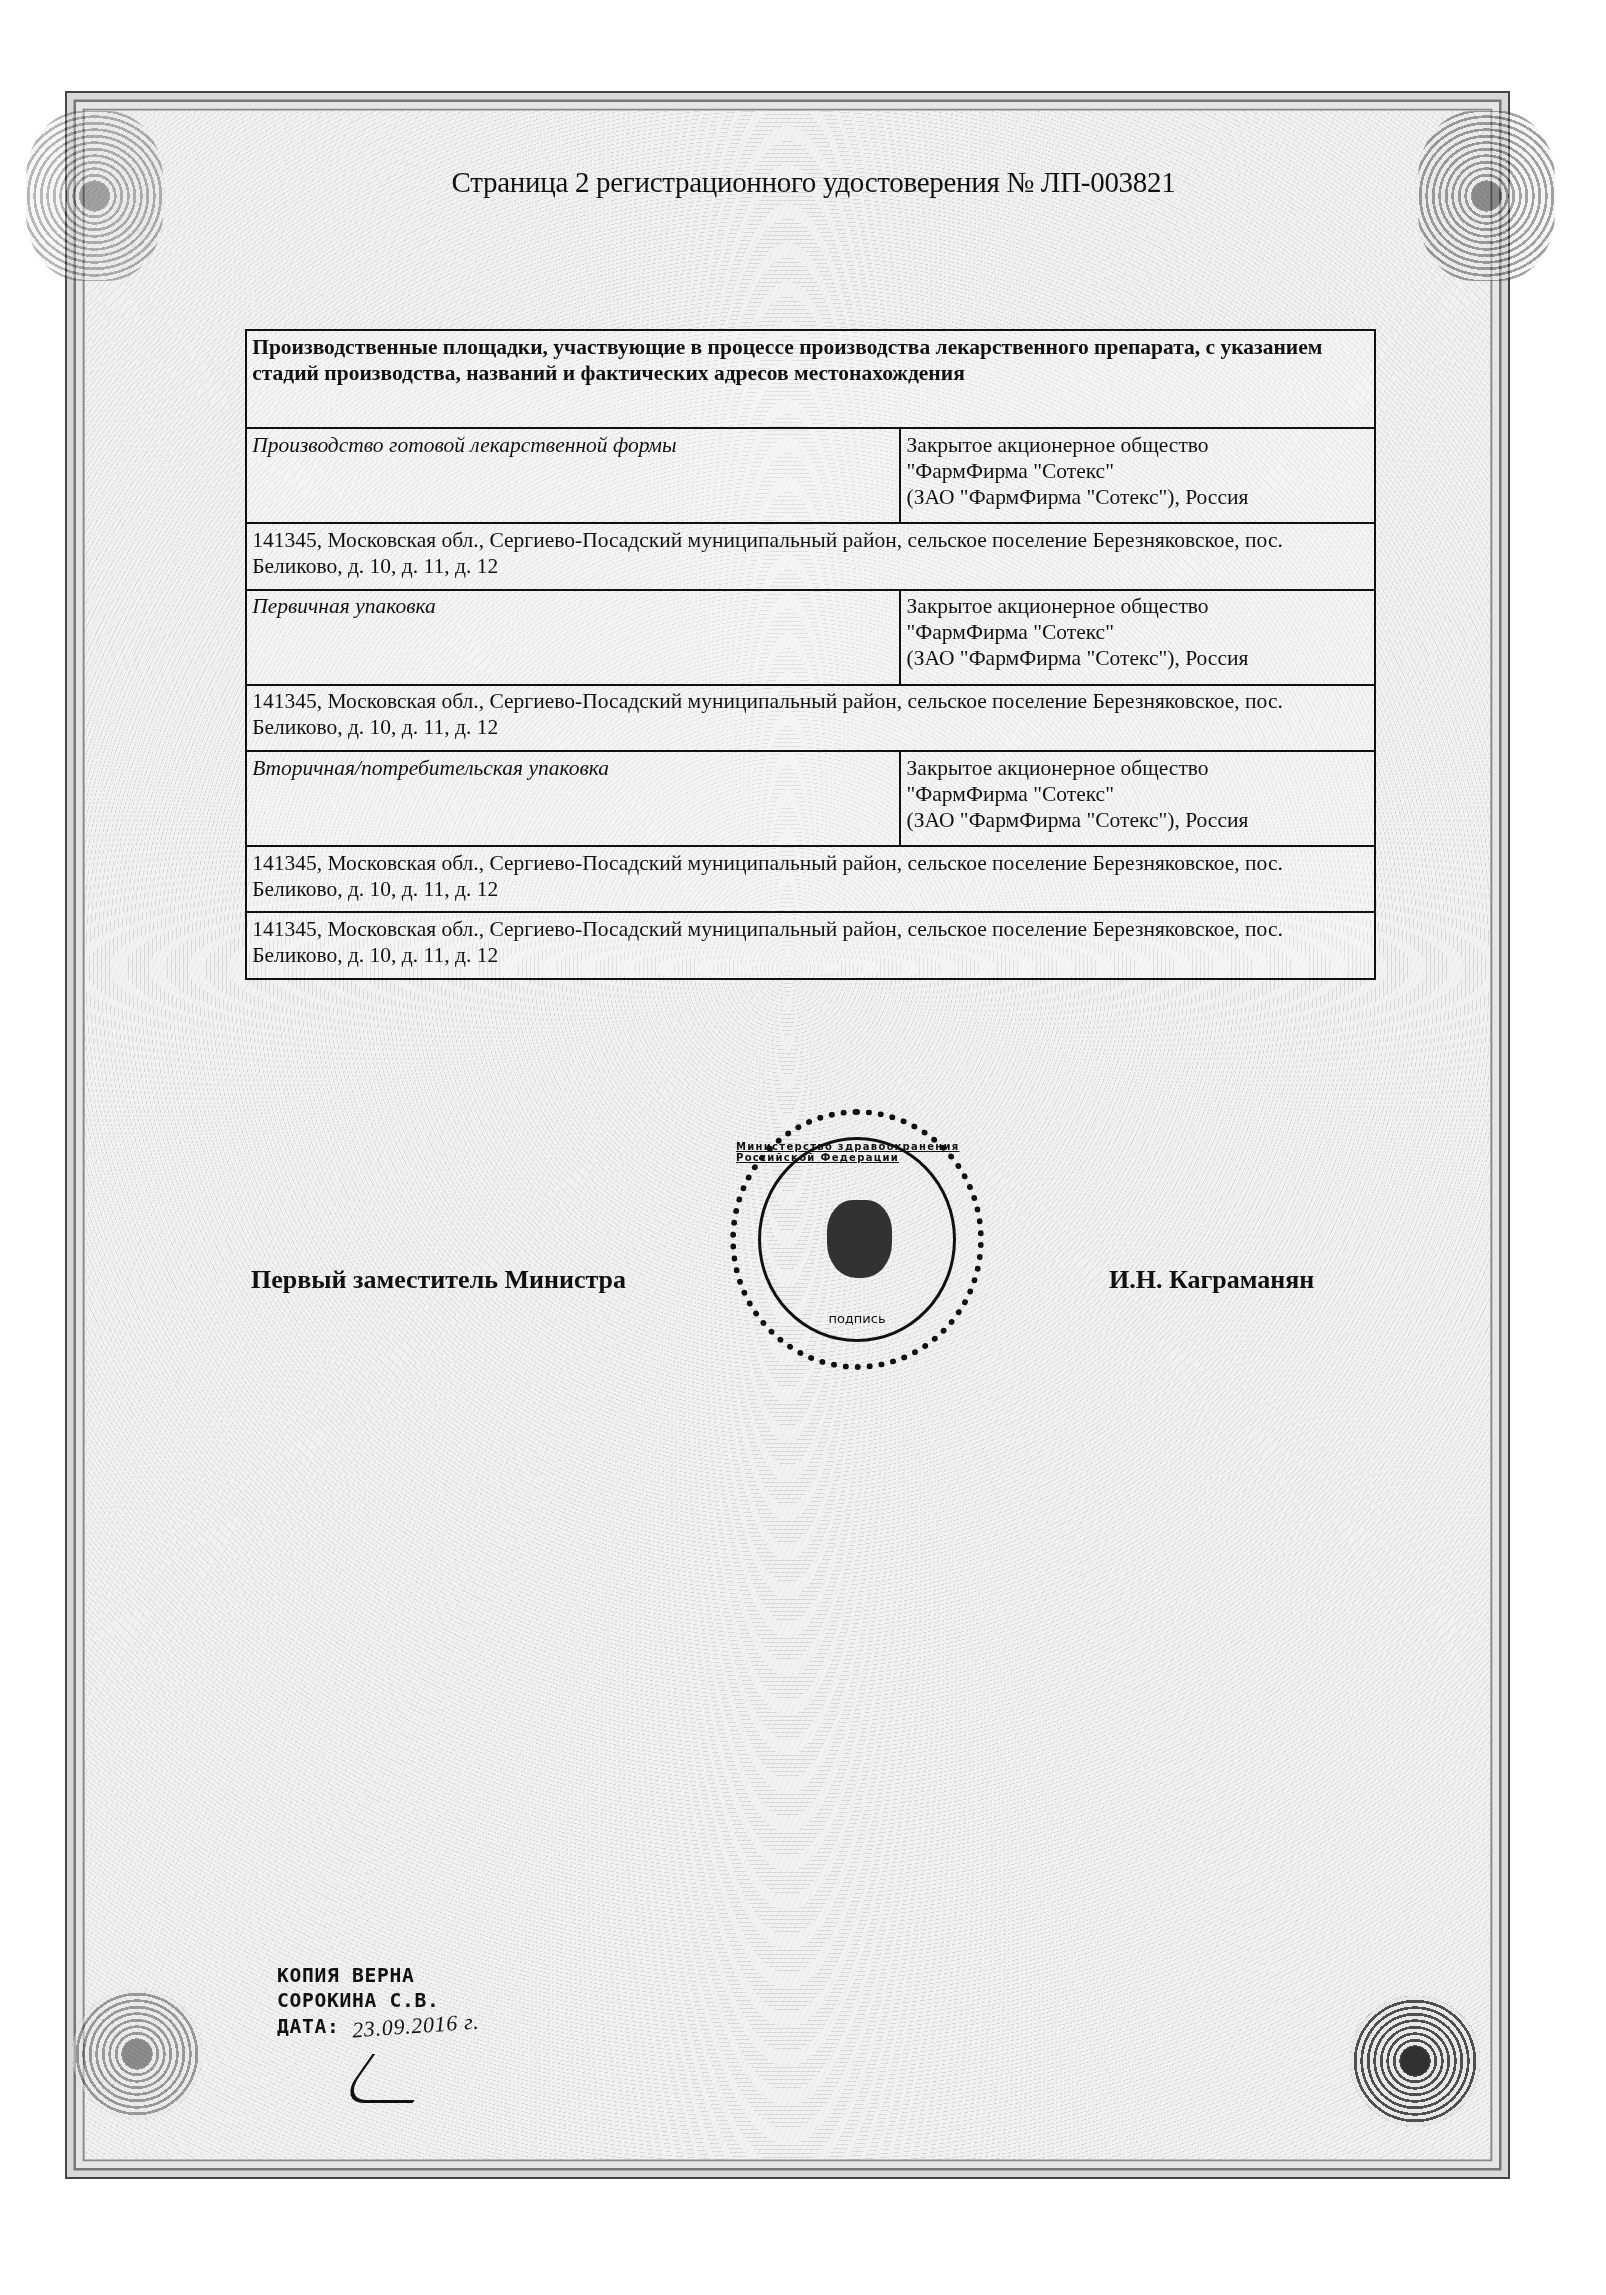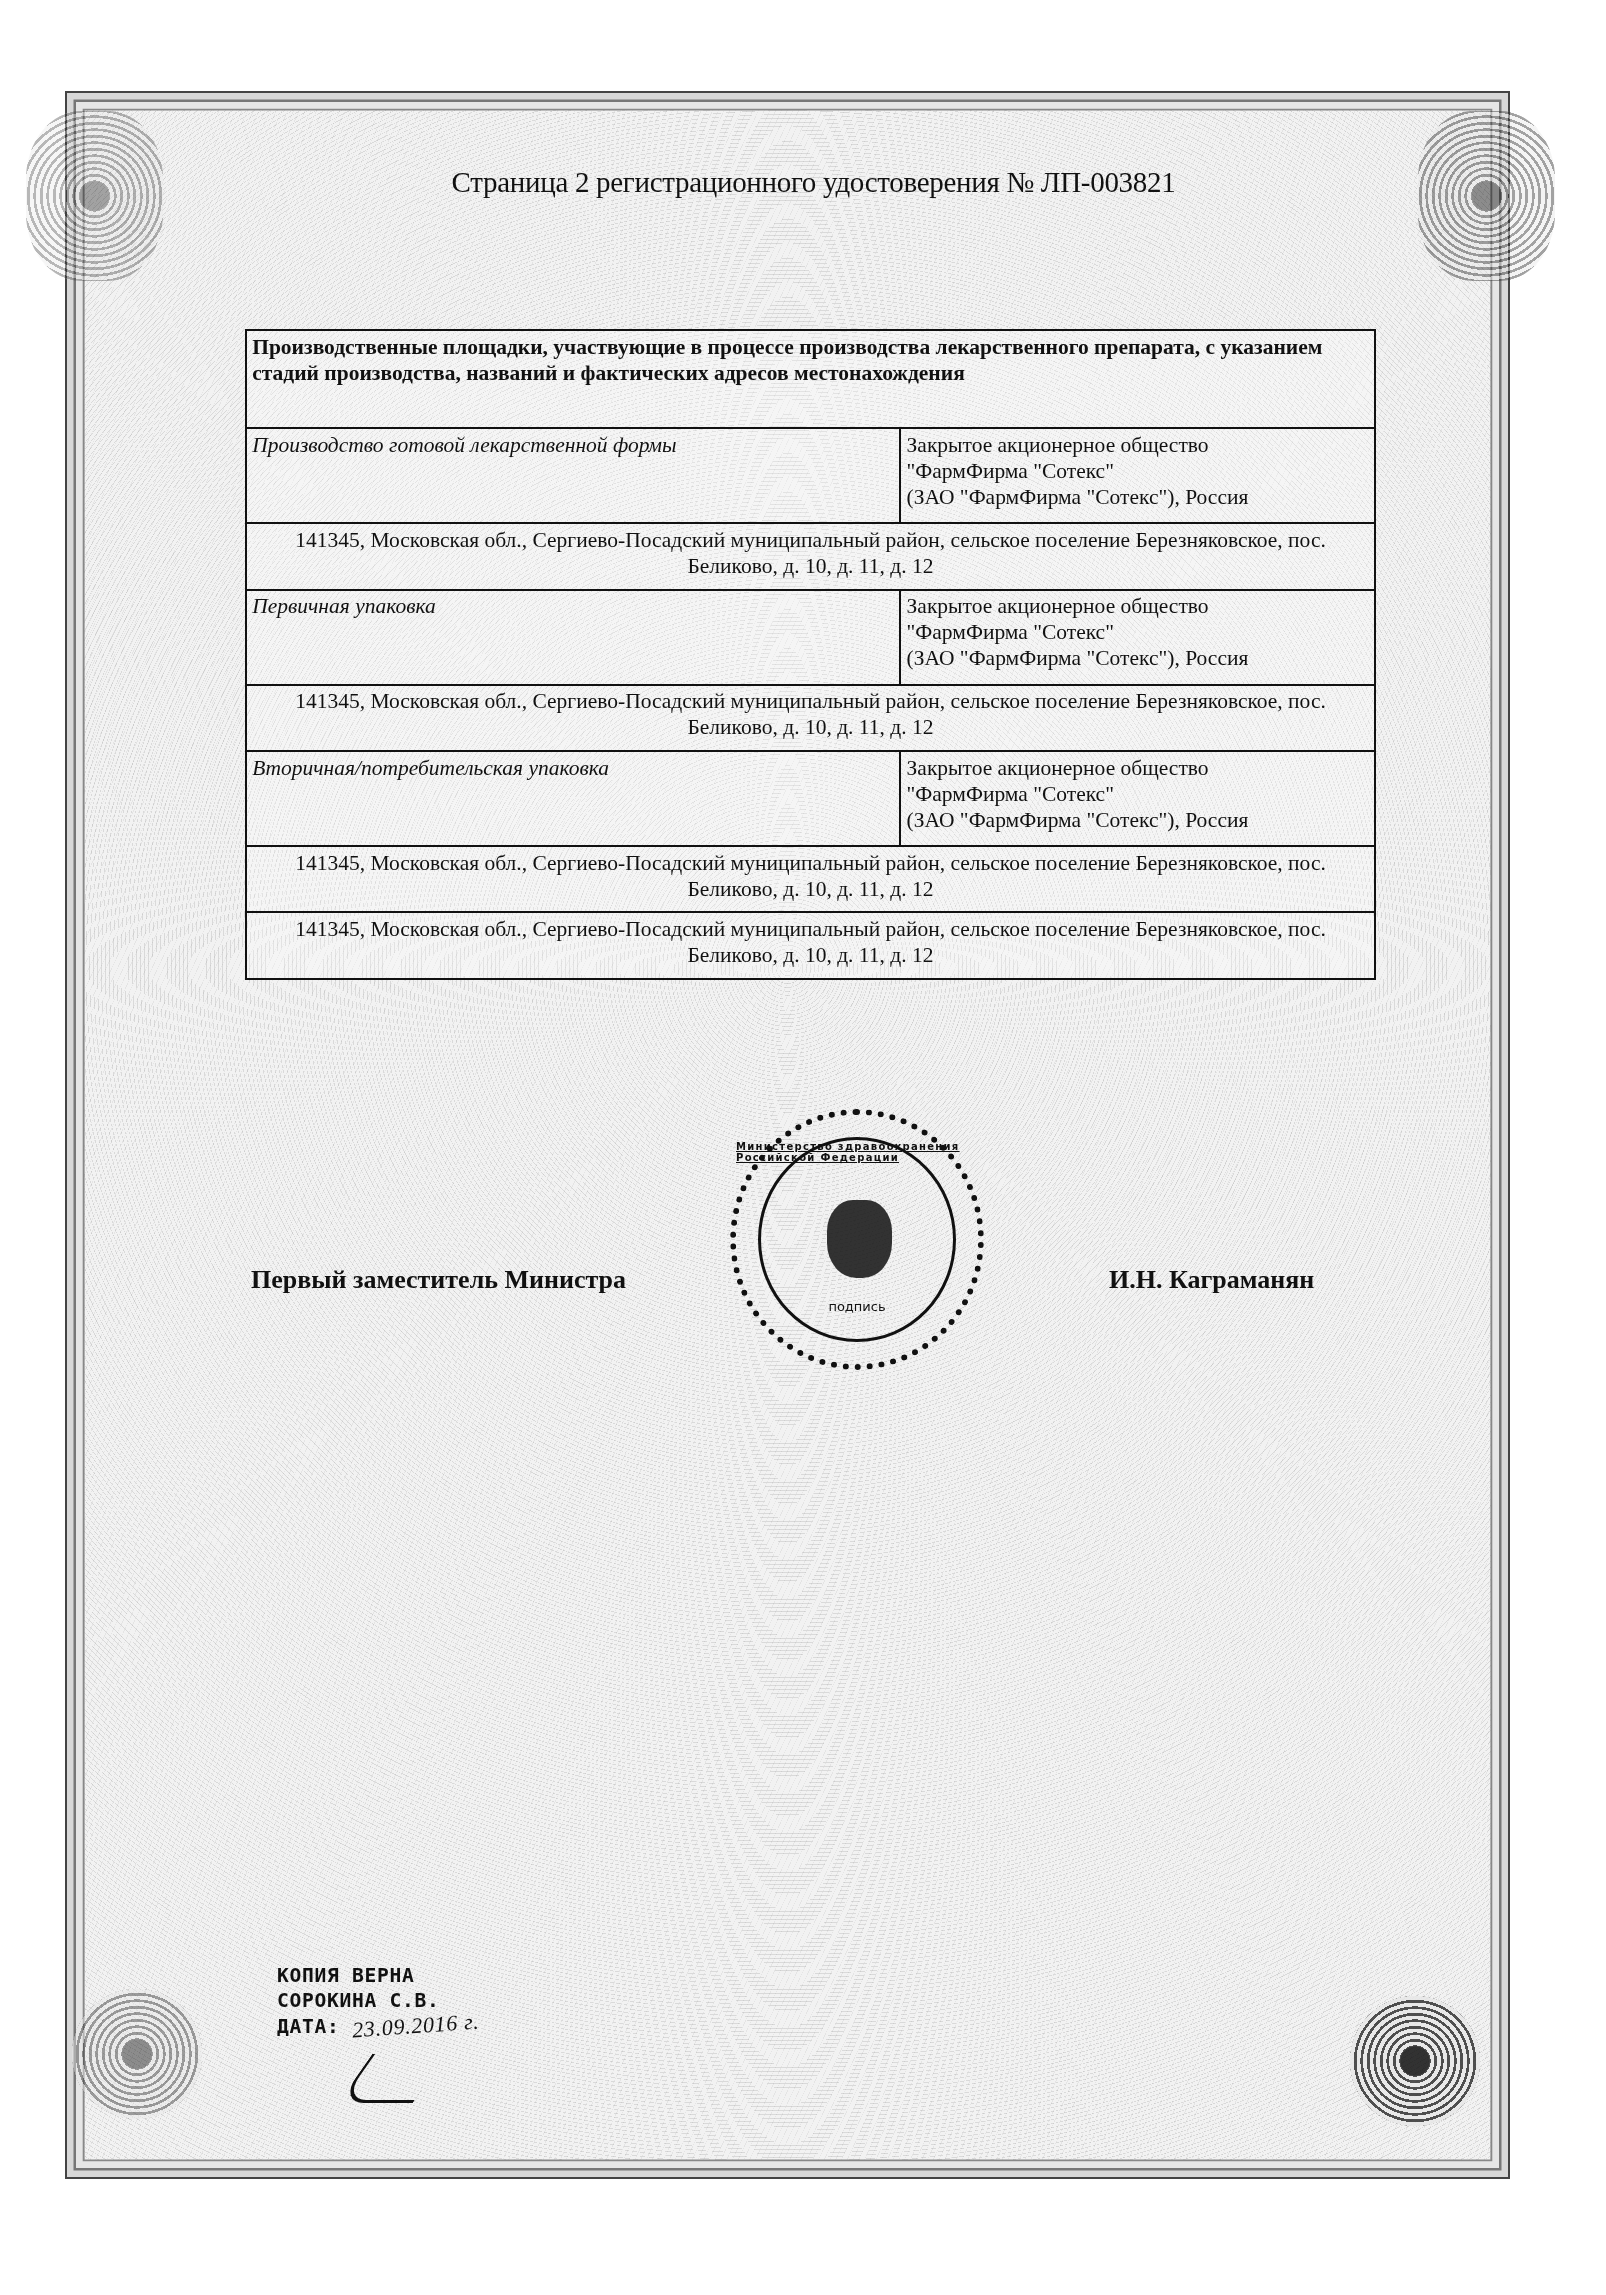--- a/index.html
+++ b/index.html
@@ -29,35 +29,35 @@
     font-size:29px; letter-spacing:-0.3px;padding-left:20px; }
 
   
   .sites-table { position:absolute; left:245px; top:329px; width:1131px;
     border:2px solid #111; border-collapse:collapse; background:rgba(255,255,255,0.25); }
   .sites-table td { border:2px solid #111; vertical-align:top; padding:2.6px 5.2px;
     font-size:21.5px; line-height:26px;margin-left:36px; }
   .sites-table .hdr td { font-weight:bold; height:91px; }
   .sites-table .stage { font-style:italic; width:642px; height:88px;border-radius:8px; }
   .sites-table .org { height:88px; }
-  .sites-table .addr td { height:59px;text-align:center; }
+  .sites-table .addr td { height:59px; }
 
   
   .signer-title { position:absolute; left:251px; top:1265px; font-size:26px; font-weight:bold; }
   .signer-name { position:absolute; left:1109px; top:1265px; font-size:26px; font-weight:bold; }
 
   
   .seal { position:absolute; left:730px; top:1109px; width:254px; height:261px; border-radius:50%;
     border:6.5px dotted #111; box-sizing:border-box; }
   .seal::before { content:""; position:absolute; inset:22px; border:3.9px solid #111; border-radius:50%; }
   .seal-emblem { position:absolute; left:91px; top:85px; width:65px; height:78px;
     background:#111; border-radius:40% 40% 45% 45%; opacity:0.85; }
   .seal-ring-text { position:absolute; left:0; right:0; top:26px; text-align:left;
     font-family:"DejaVu Sans",sans-serif; font-size:10px; font-weight:bold; letter-spacing:1.3px;text-decoration:underline; }
-  .seal-sign { position:absolute; left:0; right:0; top:184px; text-align:center;
+  .seal-sign { position:absolute; left:0; right:0; top:196px; text-align:center;
     font-family:"DejaVu Sans",sans-serif; font-size:13px; }
 
   
   .copy-stamp { position:absolute; left:277px; top:1963px; font-family:"DejaVu Sans Mono",monospace;
     font-weight:bold; font-size:19.6px; line-height:25px; letter-spacing:0.7px; }
   .copy-date-val { font-family:"Liberation Serif",serif; font-style:italic; font-weight:normal;
     font-size:22px; transform:rotate(-4deg); display:inline-block; }
   .copy-signature { position:absolute; left:355px; top:2054px; width:72px; height:46px;
     border-bottom:3.9px solid #111; border-left:3.9px solid #111; border-radius:0 0 0 26px;
     transform:skewX(-35deg); }

